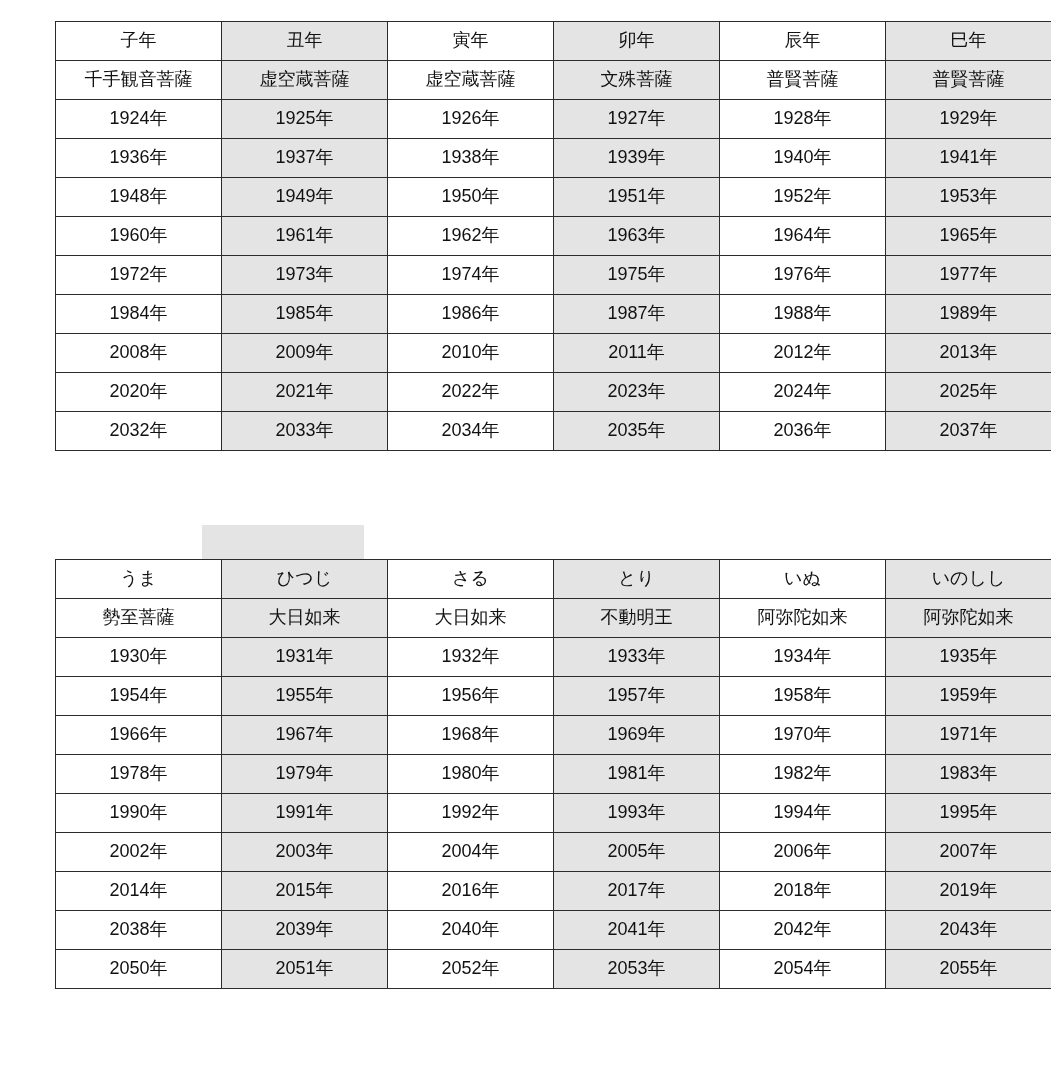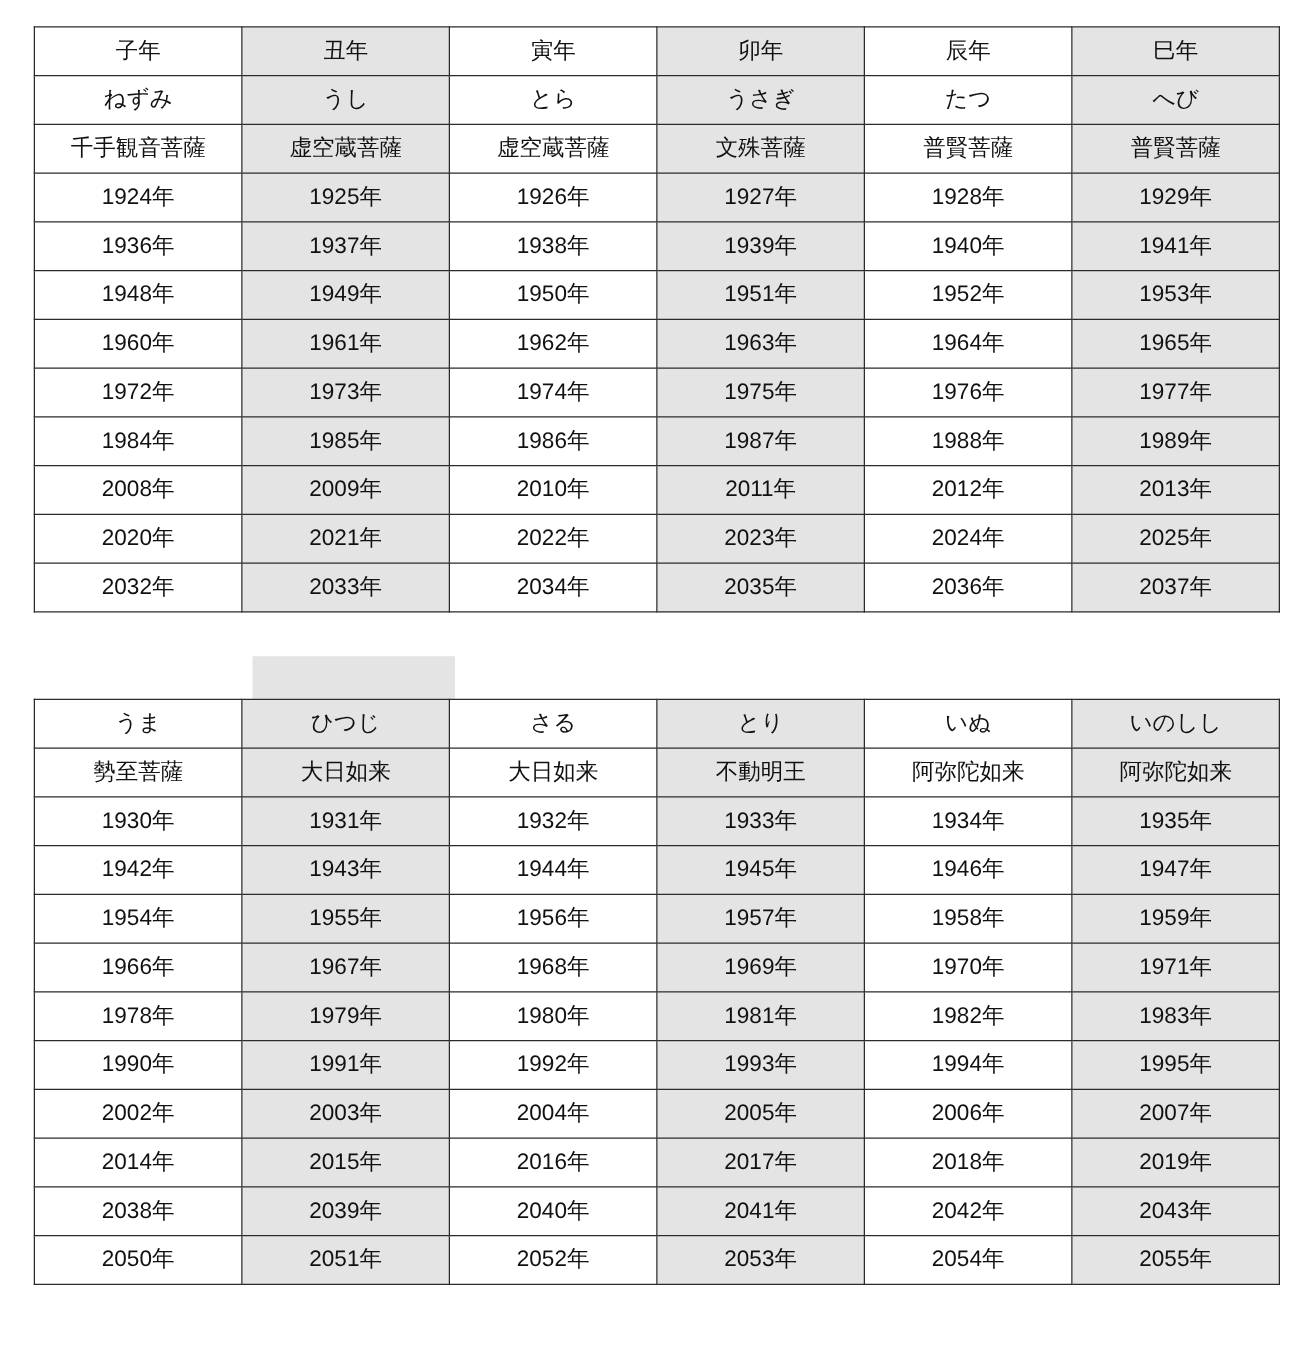--- a/index.html
+++ b/index.html
@@ -25,20 +25,21 @@
     left: 27px;
     width: 997px;
   }
   #table-1 { top: 21px; }
   #table-2 { top: 559px; }
 
   table.zodiac {
     border-collapse: collapse;
     width: 997px;
     table-layout: fixed;
+    margin-left: 28px;
   }
   table.zodiac td {
     border: 1px solid #2b2b2b;
     height: 38px;
     text-align: center;
     vertical-align: middle;
     font-size: 18px;
     font-weight: 400;
     padding: 0 2px;
     line-height: 1.1;
@@ -77,28 +78,20 @@
       <tbody>
           <tr>
             <td>子年</td>
             <td>丑年</td>
             <td>寅年</td>
             <td>卯年</td>
             <td>辰年</td>
             <td>巳年</td>
           </tr>
           <tr>
-            <td>ねずみ</td>
-            <td>うし</td>
-            <td>とら</td>
-            <td>うさぎ</td>
-            <td>たつ</td>
-            <td>へび</td>
-          </tr>
-          <tr>
             <td>千手観音菩薩</td>
             <td>虚空蔵菩薩</td>
             <td>虚空蔵菩薩</td>
             <td>文殊菩薩</td>
             <td>普賢菩薩</td>
             <td>普賢菩薩</td>
           </tr>
           <tr>
             <td>1924年</td>
             <td>1925年</td>
@@ -204,28 +197,20 @@
           </tr>
           <tr>
             <td>1930年</td>
             <td>1931年</td>
             <td>1932年</td>
             <td>1933年</td>
             <td>1934年</td>
             <td>1935年</td>
           </tr>
           <tr>
-            <td>1942年</td>
-            <td>1943年</td>
-            <td>1944年</td>
-            <td>1945年</td>
-            <td>1946年</td>
-            <td>1947年</td>
-          </tr>
-          <tr>
             <td>1954年</td>
             <td>1955年</td>
             <td>1956年</td>
             <td>1957年</td>
             <td>1958年</td>
             <td>1959年</td>
           </tr>
           <tr>
             <td>1966年</td>
             <td>1967年</td>

